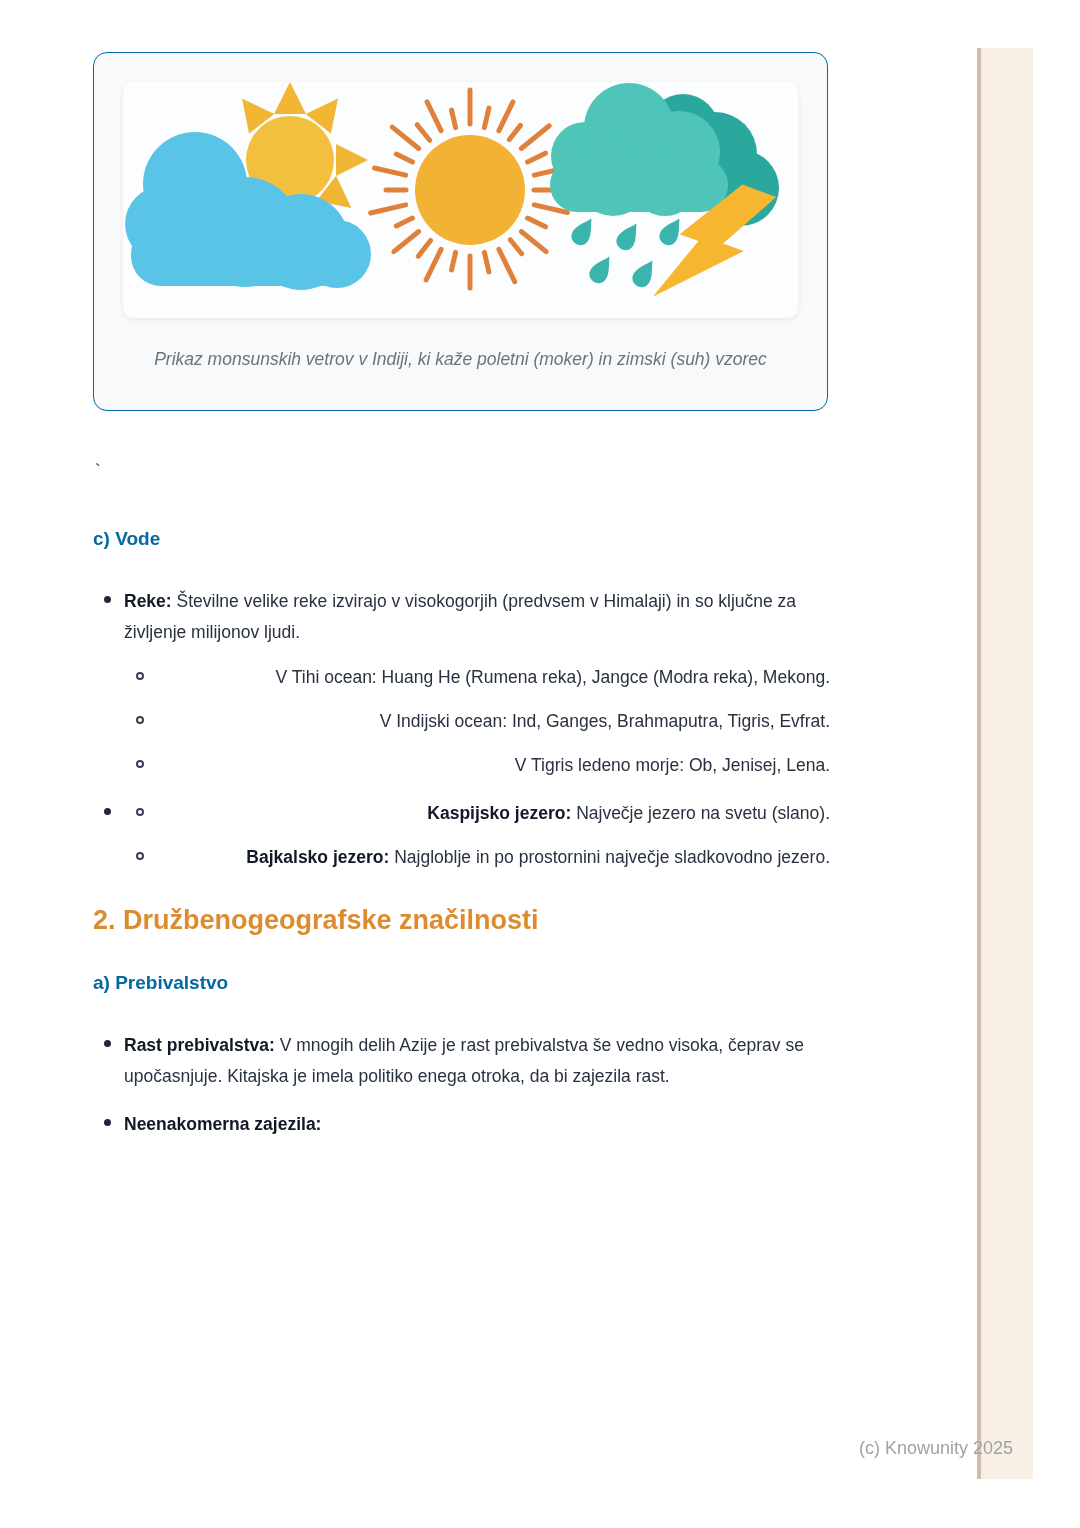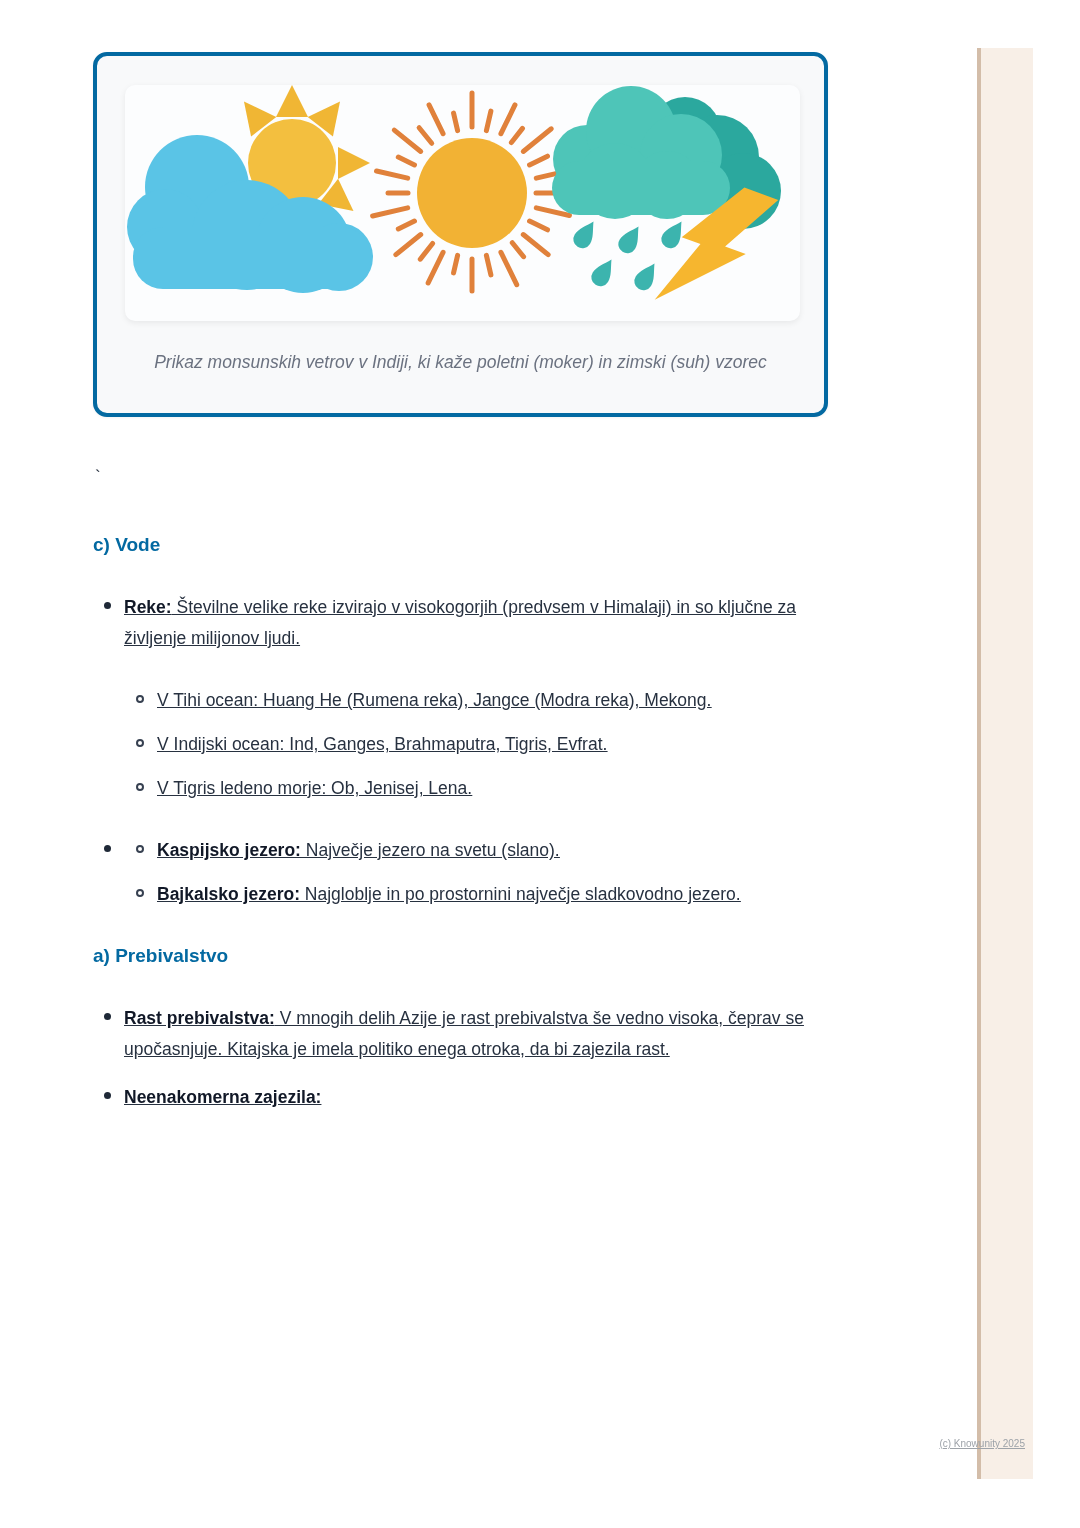--- a/index.html
+++ b/index.html
@@ -24,21 +24,21 @@
   .content {
     position:absolute;
     left:93px; top:52px;
     width:737px;
   }
 
   
   .figure-card {
     width:735px;
     background:#f8f9fa;
-    border:4px solid #0369a1;
+    border:1px solid #0369a1;
     border-radius:14px;
     box-shadow:0 1px 3px rgba(0,0,0,.05);
     padding:29px 28px 36px;
   }
   .figure-image {
     width:675px; height:236px;
     margin:0 auto;
     background:#fcfdfe;
     border-radius:10px;
     box-shadow:0 2px 6px rgba(0,0,0,.07);
@@ -70,52 +70,51 @@
   }
   h2 {
     font-size:27px;
     font-weight:bold;
     color:#dc8c2f;
     margin-top:30px;
     line-height:34px;
   }
   h3.sub { margin-top:35px; }
 
-  ul { list-style:none;text-decoration:underline; }
+  ul { list-style:none; }
   .lvl1 { margin-top:36px; padding-left:31px; }
   .lvl1 > li { position:relative; }
   .lvl1 > li + li { margin-top:17px; }
   .lvl1 > li > .bullet {
     position:absolute; left:-20px; top:10px;
     width:7px; height:7px; border-radius:50%;
     background:#1f2937;
   }
-  .lvl2 { margin-top:31px; padding-left:33px; }
+  .lvl2 { margin-top:14px; padding-left:33px;text-align:right; }
   .lvl2 > li { position:relative; }
   .lvl2 > li + li { margin-top:13px; }
   .lvl2 > li > .bullet {
     position:absolute; left:-21px; top:10px;
     width:8px; height:8px; border-radius:50%;
     border:2px solid #374151;
     background:transparent;
   }
   .li-text {
     font-size:17.5px;
     line-height:31px;
     color:#273140;
   }
   .li-text strong { color:#111827; }
 
   .footer {
     position:absolute;
-    top:1438px; right:55px;
-    font-size:10px;
+    top:1438px; right:67px;
+    font-size:18px;
     color:#9ea3a9;
     z-index:2;
-    text-decoration:underline;
   }
 </style>
 </head>
 <body>
 
 <div class="stripe"></div>
 
 <main class="content">
 
   <figure class="figure-card">
@@ -234,20 +233,21 @@
           <p class="li-text"><strong>Kaspijsko jezero:</strong><span> Največje jezero na svetu (slano).</span></p>
         </li>
         <li>
           <span class="bullet"></span>
           <p class="li-text"><strong>Bajkalsko jezero:</strong><span> Najgloblje in po prostornini največje sladkovodno jezero.</span></p>
         </li>
       </ul>
     </li>
   </ul>
 
+  <h2>2. Družbenogeografske značilnosti</h2>
 
   <h3 class="sub">a) Prebivalstvo</h3>
 
   <ul class="lvl1">
     <li>
       <span class="bullet"></span>
       <p class="li-text"><strong>Rast prebivalstva:</strong><span> V mnogih delih Azije je rast prebivalstva še vedno visoka, čeprav se upočasnjuje. Kitajska je imela politiko enega otroka, da bi zajezila rast.</span></p>
     </li>
     <li>
       <span class="bullet"></span>

